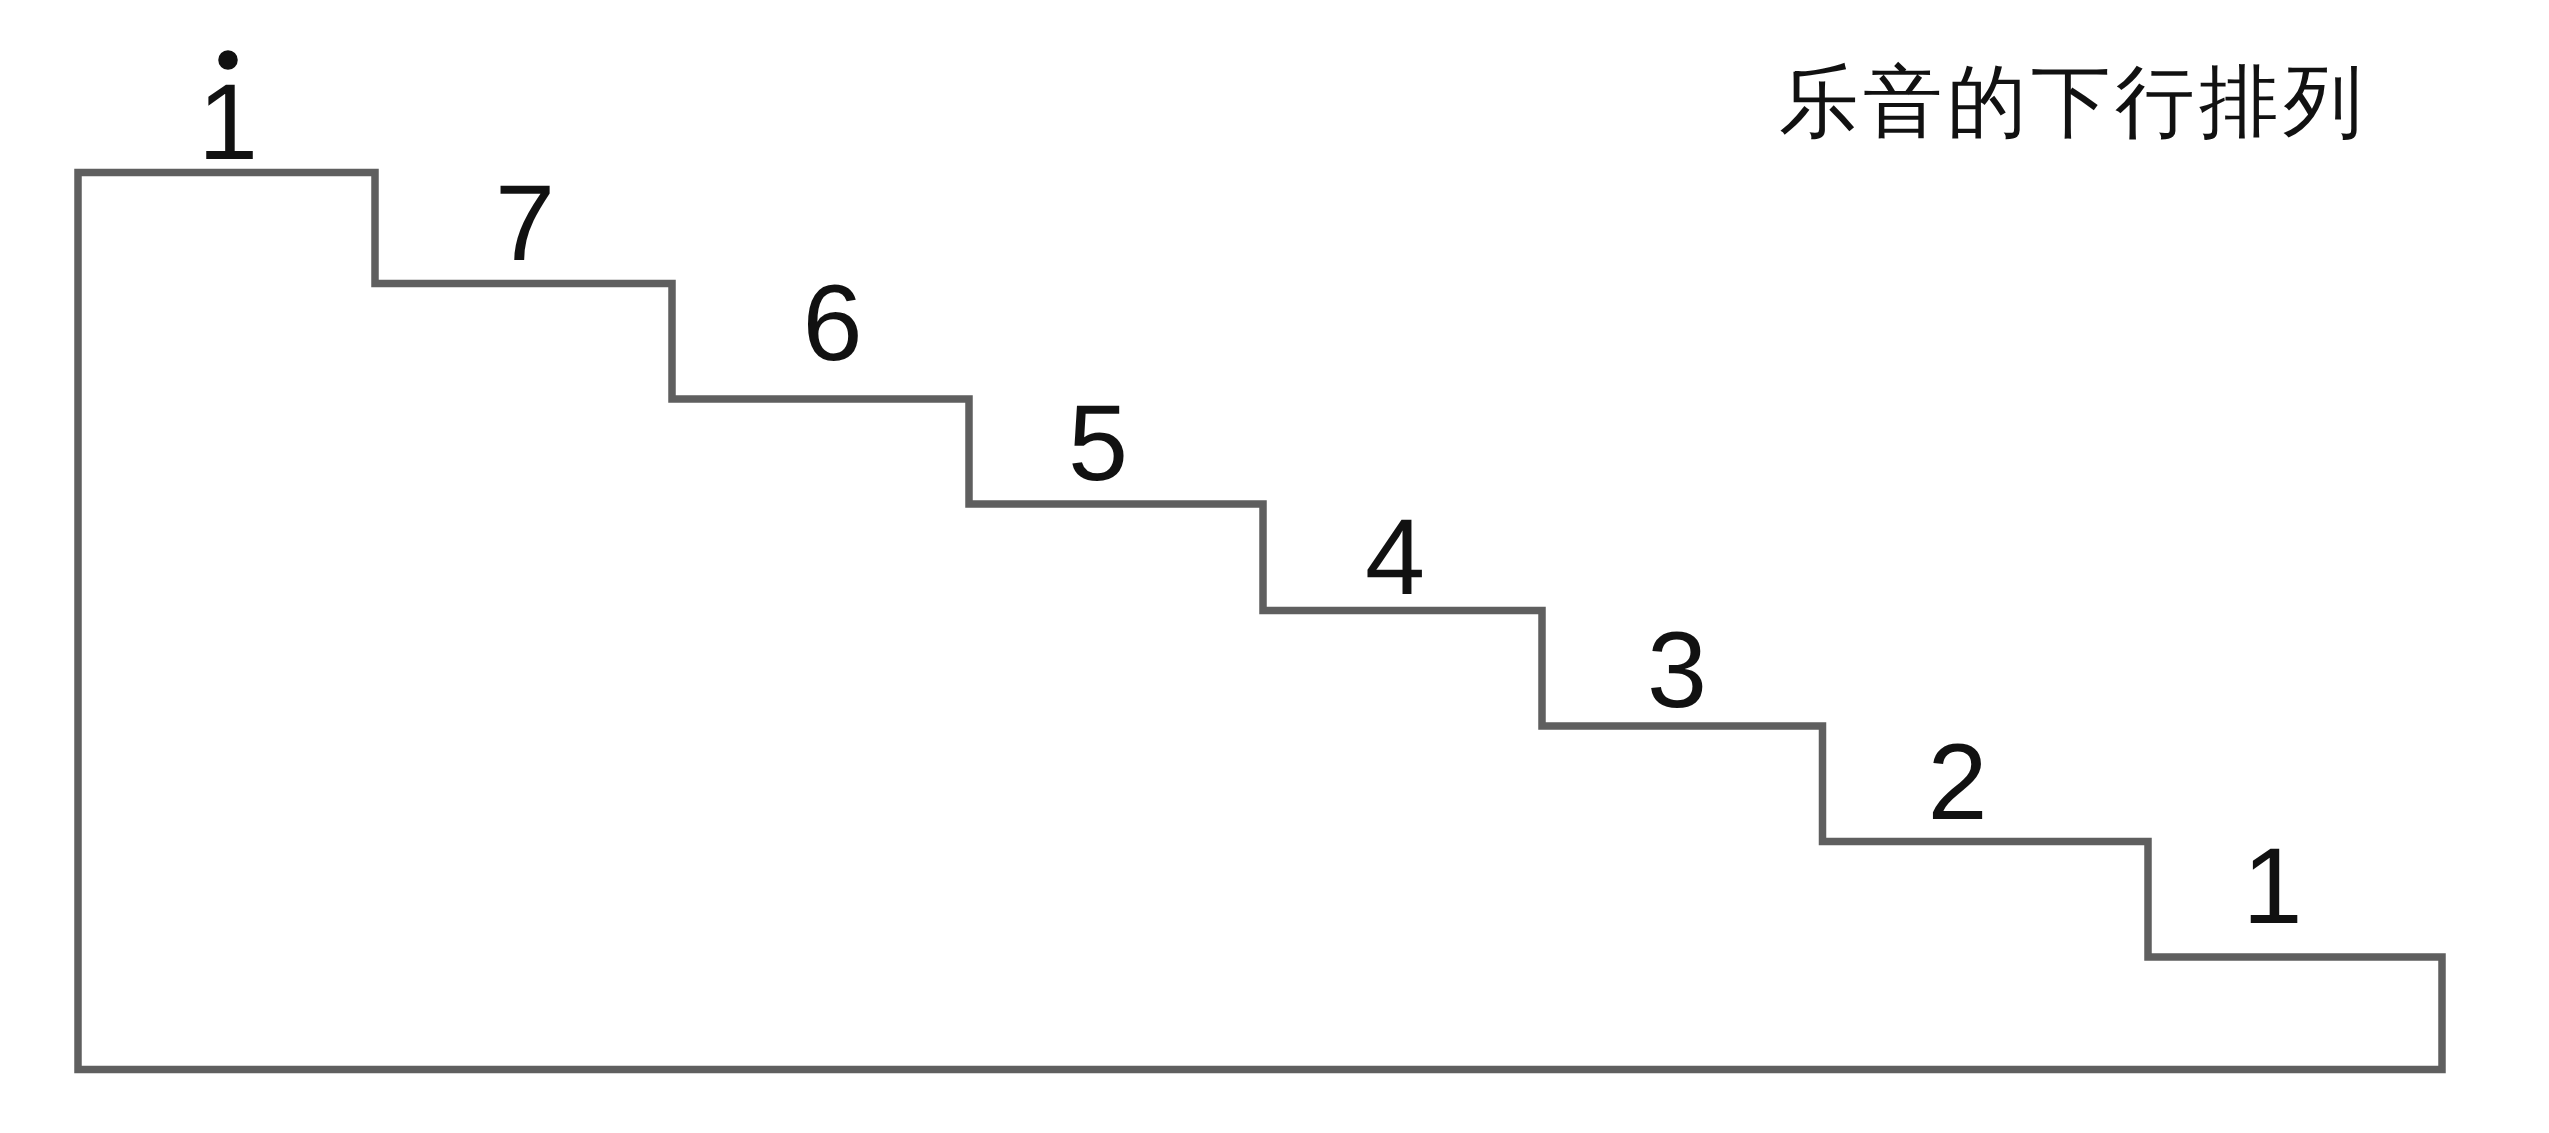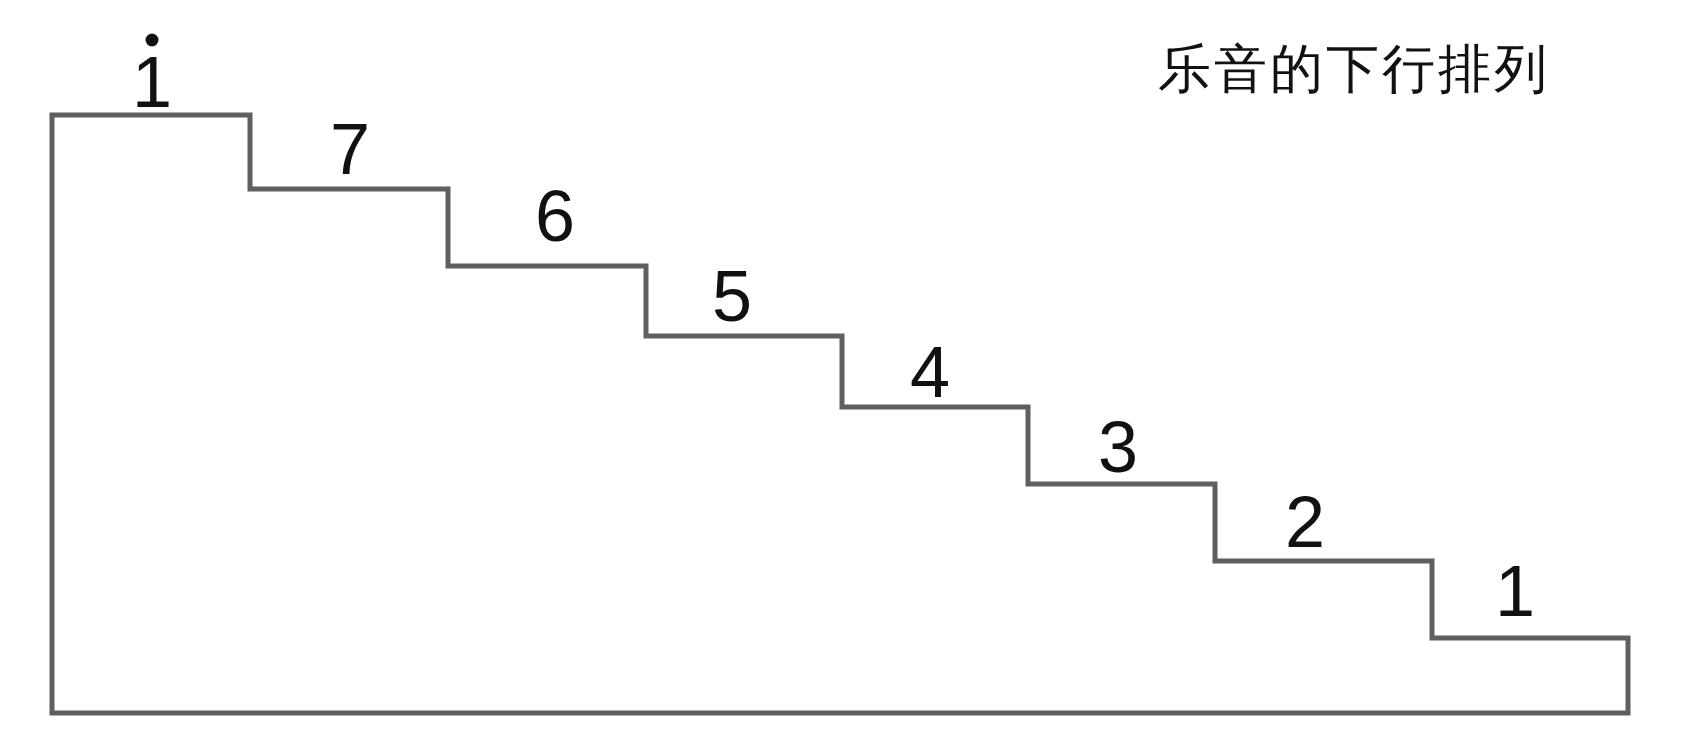--- a/index.html
+++ b/index.html
@@ -16,21 +16,21 @@
     }
     #diagram {
       position: absolute;
       left: 0;
       top: 0;
       width: 1699px;
       height: 755px;
     }
     .title {
       position: absolute;
-      left: 1158px;
+      left: 1186px;
       top: 42px;
       font-size: 53px;
       line-height: 1;
       color: #111111;
       white-space: nowrap;
       letter-spacing: 3px;
       font-family: "DejaVu Sans", sans-serif;
     }
     .note-label {
       position: absolute;

